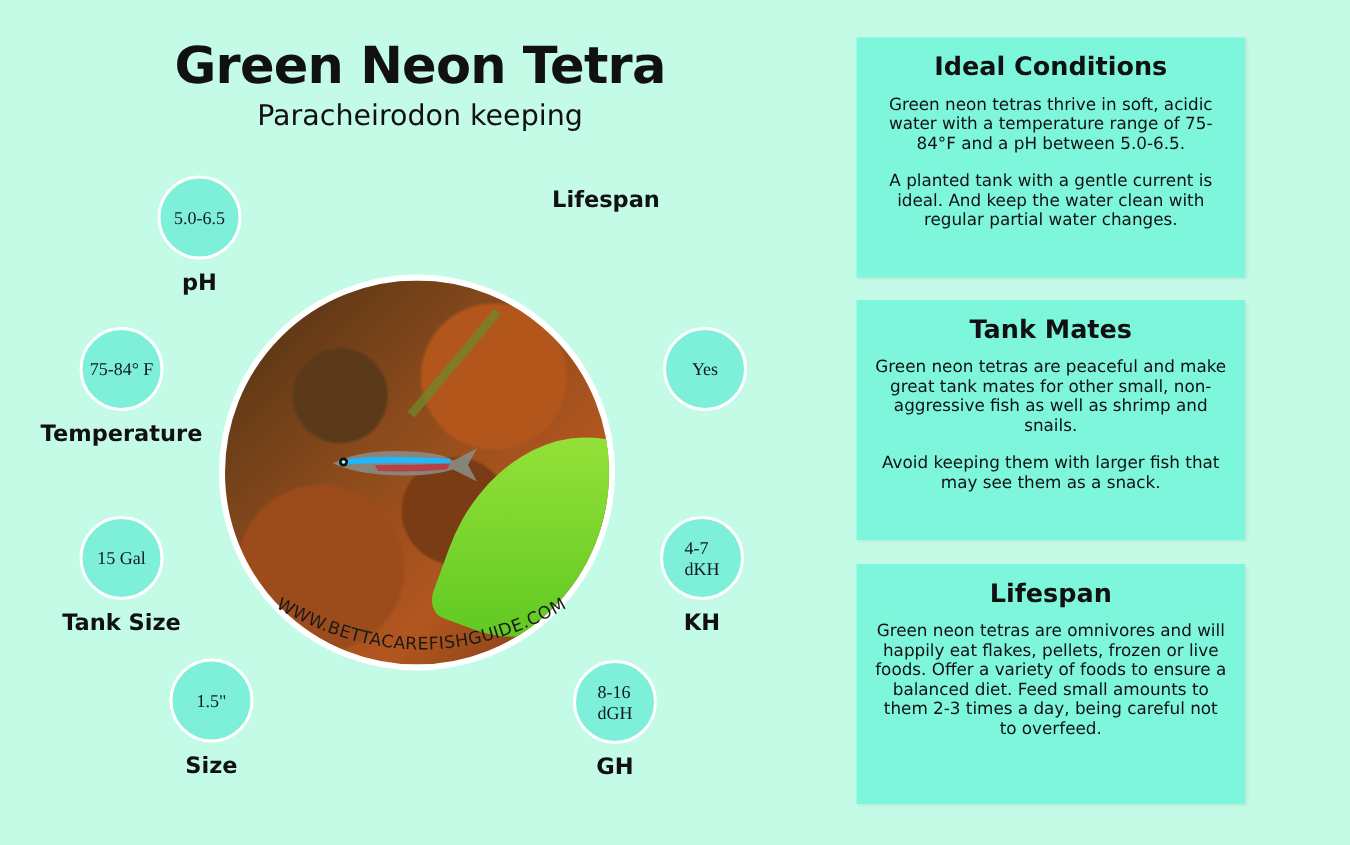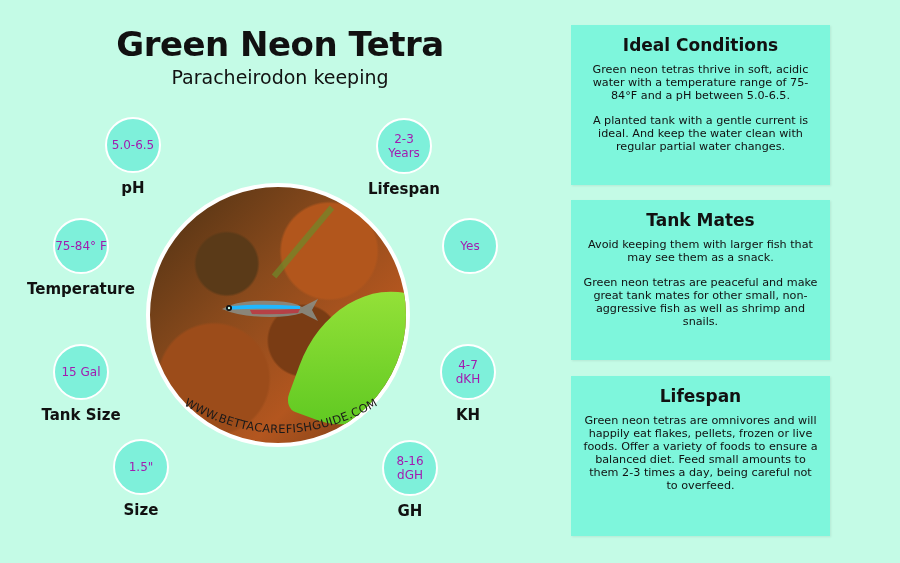--- a/index.html
+++ b/index.html
@@ -17,21 +17,21 @@
     }
     .subtitle {
       position: absolute; left: 80px; top: 66px; width: 400px;
       text-align: center; font-size: 19px; margin: 0;
     }
     .stat { position: absolute; width: 130px; text-align: center; }
     .stat .bubble {
       width: 52px; height: 52px; border-radius: 50%;
       background: #7ef0da; border: 2px solid #ffffff;
       margin: 0 auto; display: flex; align-items: center; justify-content: center;
-      font-size: 12px; line-height: 14px; text-align: center; color: #a21caf;
+      font-size: 12px; line-height: 14px; text-align: left; color: #0f172a; font-family: Liberation Serif, serif;
     }
     .stat .label { font-weight: bold; font-size: 15px; margin-top: 7px; line-height: 17px; }
 
     .photo {
       position: absolute; left: 146px; top: 183px; width: 256px; height: 256px;
       border-radius: 50%; border: 4px solid #ffffff; overflow: hidden;
       background:
         radial-gradient(circle at 30% 30%, #5a3a18 0 12%, transparent 13%),
         radial-gradient(circle at 70% 25%, #b2561c 0 18%, transparent 19%),
         radial-gradient(circle at 25% 75%, #9c4c1a 0 20%, transparent 21%),
@@ -79,23 +79,20 @@
 <div class="stat" style="left:16px; top:344px;">
   <div class="bubble">15 Gal</div>
   <div class="label">Tank Size</div>
 </div>
 <div class="stat" style="left:76px; top:439px;">
   <div class="bubble">1.5"</div>
   <div class="label">Size</div>
 </div>
 
 <div class="stat" style="left:339px; top:118px;">
-  <div class="bubble">
-    <span><span>2-3</span><br><span>Years</span></span>
-  </div>
   <div class="label">Lifespan</div>
 </div>
 <div class="stat" style="left:405px; top:218px;">
   <div class="bubble">Yes</div>
 </div>
 <div class="stat" style="left:403px; top:344px;">
   <div class="bubble">
     <span><span>4-7</span><br><span>dKH</span></span>
   </div>
   <div class="label">KH</div>
@@ -127,19 +124,19 @@
   </text>
 </svg>
 
 <div class="panel" style="top:25px; height:160px;">
   <h2>Ideal Conditions</h2>
   <p>Green neon tetras thrive in soft, acidic water with a temperature range of 75-84°F and a pH between 5.0-6.5.</p>
   <p>A planted tank with a gentle current is ideal. And keep the water clean with regular partial water changes.</p>
 </div>
 <div class="panel" style="top:200px; height:160px;">
   <h2>Tank Mates</h2>
+  <p>Green neon tetras are peaceful and make great tank mates for other small, non-aggressive fish as well as shrimp and snails.</p>
   <p>Avoid keeping them with larger fish that may see them as a snack.</p>
-  <p>Green neon tetras are peaceful and make great tank mates for other small, non-aggressive fish as well as shrimp and snails.</p>
 </div>
 <div class="panel" style="top:376px; height:160px;">
   <h2>Lifespan</h2>
   <p>Green neon tetras are omnivores and will happily eat flakes, pellets, frozen or live foods. Offer a variety of foods to ensure a balanced diet. Feed small amounts to them 2-3 times a day, being careful not to overfeed.</p>
 </div>
 
 </body></html>

